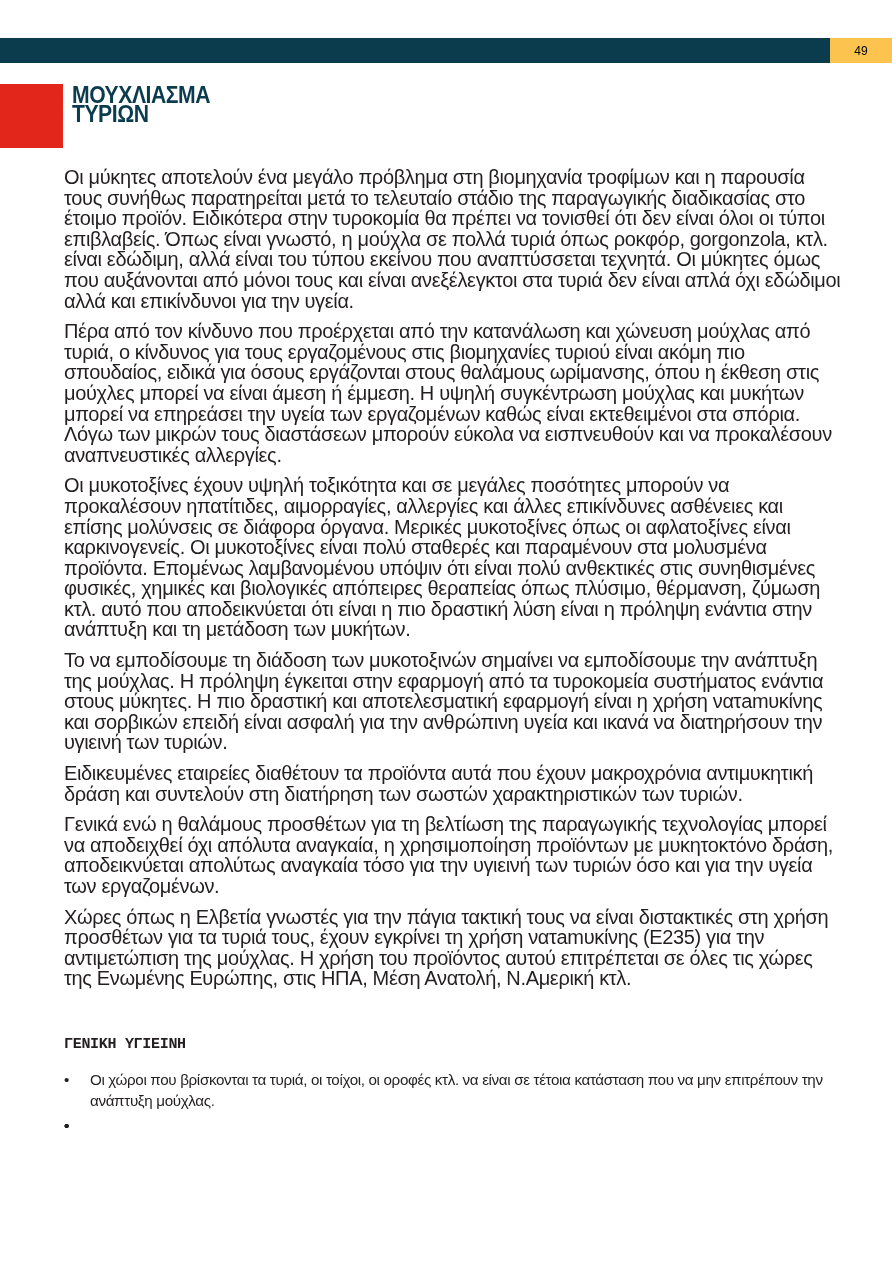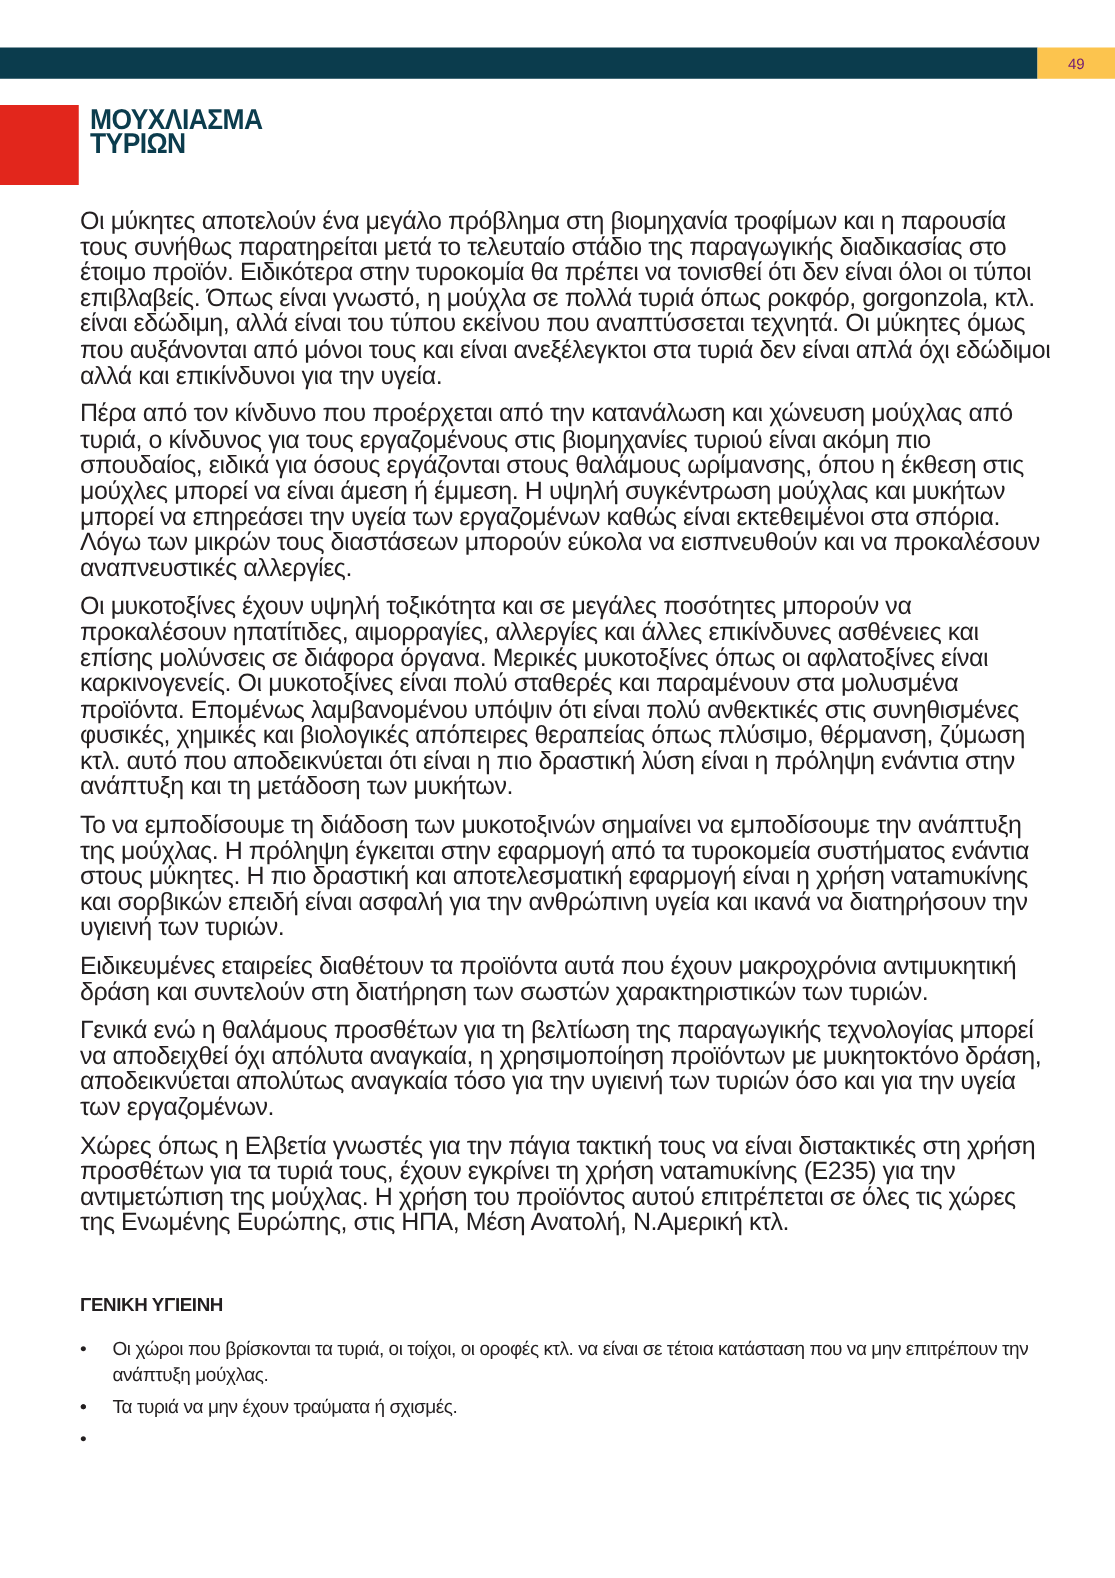--- a/index.html
+++ b/index.html
@@ -1,28 +1,28 @@
 <!DOCTYPE html>
 <html><head>
 <meta charset="utf-8">
 <style>
   html, body { margin: 0; padding: 0; background: #ffffff; }
   body { width: 892px; height: 1262px; position: relative; overflow: hidden;
          font-family: "Liberation Sans", "DejaVu Sans", sans-serif; color: #231f20; }
   .top-band { position: absolute; left: 0; top: 38px; width: 830px; height: 25px; background: #0b3c4d; }
   .page-num-box { position: absolute; left: 830px; top: 38px; width: 62px; height: 25px; background: #fcc44e;
                   display: flex; align-items: center; justify-content: center;
-                  font-size: 12px; color: #701a75; }
+                  font-size: 12px; color: #000000; }
   .red-block { position: absolute; left: 0; top: 84px; width: 63px; height: 64px; background: #e2261c; }
   .title { position: absolute; left: 72px; top: 86px; margin: 0; font-size: 23px; line-height: 19px;
            font-weight: bold; color: #0b3c4d; letter-spacing: -0.5px; transform: scaleX(0.92); transform-origin: left top; }
   .title span { display: block; }
   .content { position: absolute; left: 64px; top: 167px; width: 780px; }
   .content p { margin: 0 0 10px 0; font-size: 20px; line-height: 20.6px; letter-spacing: -0.35px; }
-  .section-heading { position: absolute; left: 64px; top: 1036px; margin: 0; font-size: 15px; font-weight: bold; letter-spacing: -0.3px; }
+  .section-heading { position: absolute; left: 64px; top: 1036px; margin: 0; font-size: 15px; font-weight: bold; letter-spacing: -0.3px; font-family: Liberation Mono, monospace; }
   .bullets { position: absolute; left: 64px; top: 1070px; width: 770px; margin: 0; padding: 0; list-style: none; }
   .bullets li { position: relative; padding-left: 26px; font-size: 15.2px; line-height: 20.6px; margin-bottom: 5px; letter-spacing: -0.35px; }
   .bullets li .dot { position: absolute; left: 0; top: 0; }
   sup { font-size: 9px; vertical-align: super; line-height: 0; }
 </style>
 </head>
 <body>
 
 <div class="top-band"></div>
 <div class="page-num-box">
@@ -50,18 +50,17 @@
 <ul class="bullets">
   <li>
     <span class="dot">•</span>
     <span>Οι χώροι που βρίσκονται τα τυριά, οι τοίχοι, οι οροφές κτλ. να είναι σε τέτοια κατάσταση που να μην επιτρέπουν την ανάπτυξη μούχλας.</span>
   </li>
   <li>
     <span class="dot">•</span>
   </li>
   <li>
     <span class="dot">•</span>
-    <span>Τα τυριά να μην έχουν τραύματα ή σχισμές.</span>
   </li>
   <li>
     <span class="dot">•</span>
   </li>
 </ul>
 
 </body></html>

